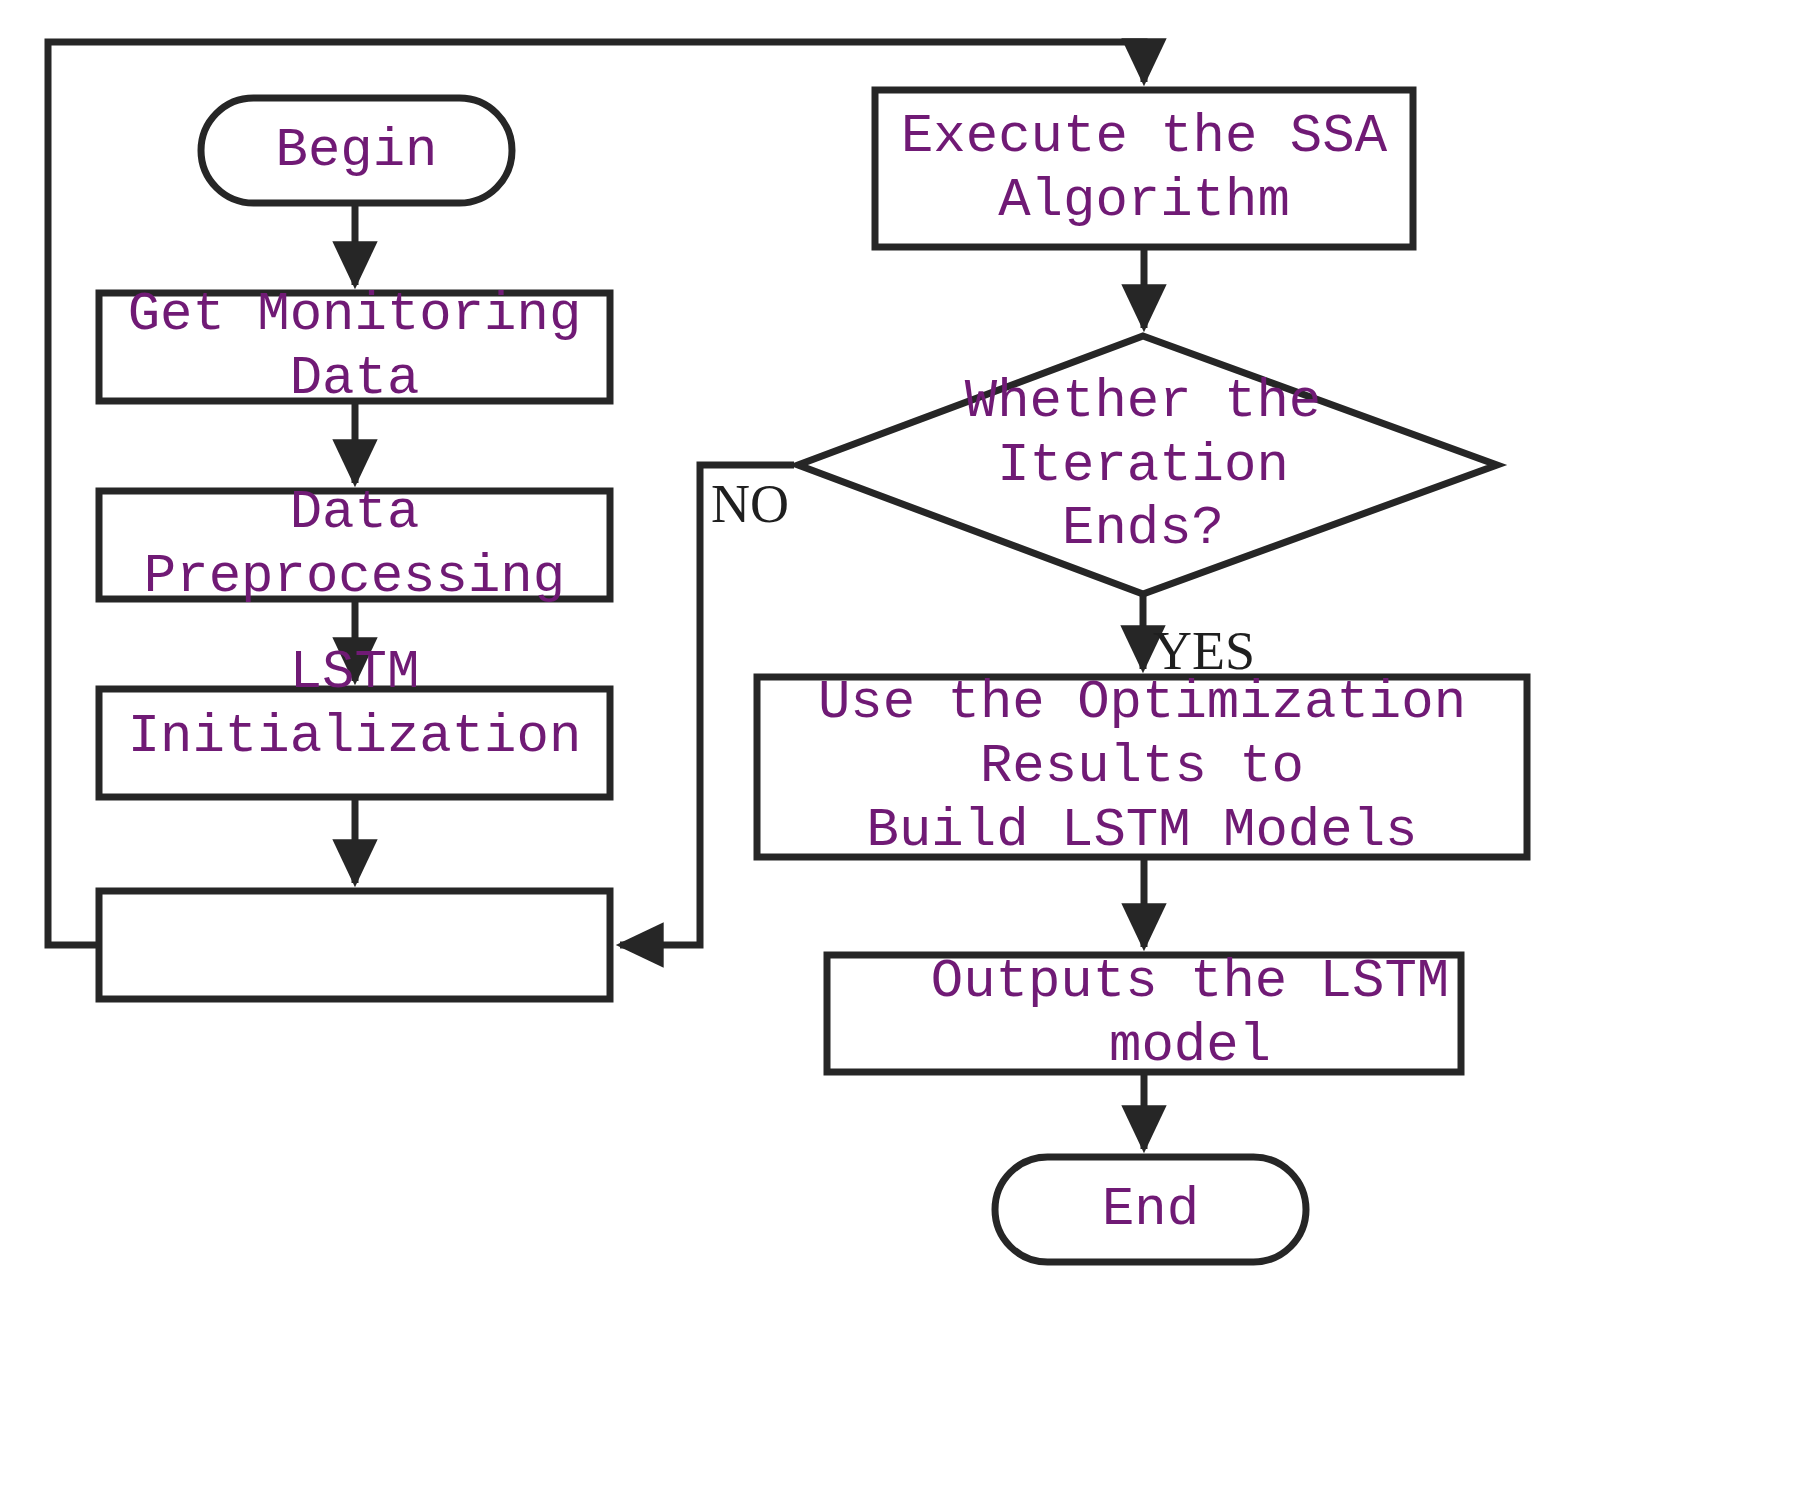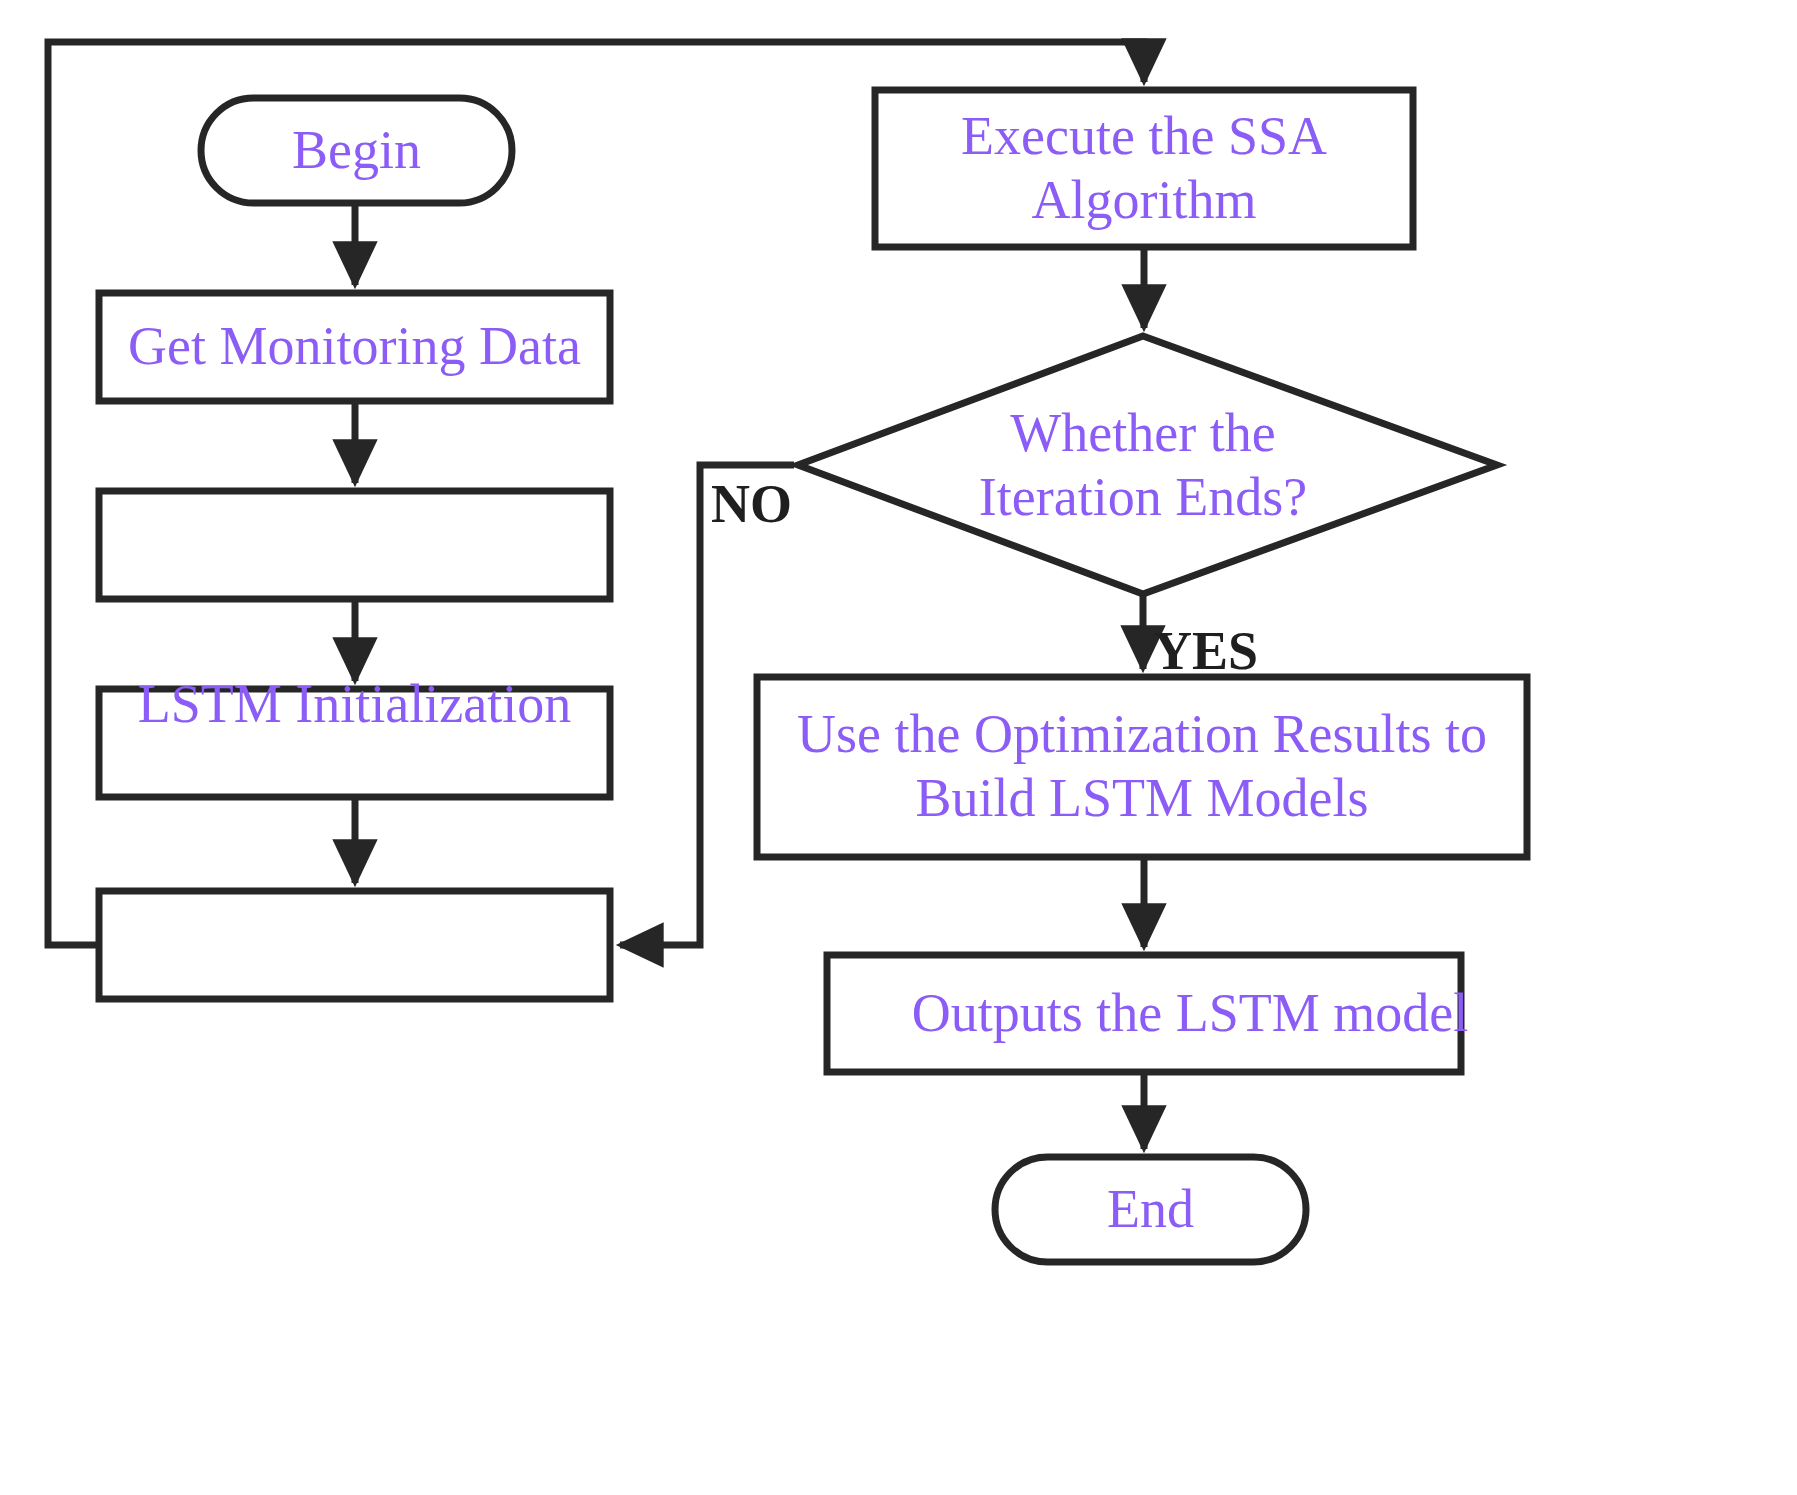--- a/index.html
+++ b/index.html
@@ -22,33 +22,32 @@
     top: 0;
     width: 1797px;
     height: 1495px;
   }
   .node-label {
     position: absolute;
     display: flex;
     align-items: center;
     justify-content: center;
     text-align: center;
-    color: #8b5cf6;
-    font-family: Liberation Serif, serif;
+    color: #701a75;
+    font-family: Liberation Mono, monospace;
     line-height: 1.18;
     white-space: pre-line;
     pointer-events: none;
   }
   .edge-label {
     position: absolute;
     color: #1f1f1f;
     font-family: "Liberation Serif", "DejaVu Serif", serif;
     white-space: nowrap;
     pointer-events: none;
-    font-weight: bold;
   }
   .hit {
     position: absolute;
     background: transparent;
   }
 </style>
 </head>
 <body>
 
 <div id="page">
@@ -101,20 +100,21 @@
       <path d="M 1144 857 L 1144 947" marker-end="url(#arrow)"></path>
 
       <path d="M 1144 1072 L 1144 1149" marker-end="url(#arrow)"></path>
     </g>
   </svg>
 
   <div class="node-label" style="left:201px; top:98px; width:311px; height:105px; font-size:54px;">Begin</div>
 
   <div class="node-label" style="left:99px; top:293px; width:511px; height:108px; font-size:54px;">Get Monitoring Data</div>
 
+  <div class="node-label" style="left:99px; top:491px; width:511px; height:108px; font-size:54px;">Data Preprocessing</div>
 
   <div class="node-label" style="left:99px; top:651px; width:511px; height:108px; font-size:54px;">LSTM Initialization</div>
 
 
   <div class="node-label" style="left:875px; top:90px; width:538px; height:157px; font-size:54px;">Execute the SSA
 Algorithm</div>
 
   <div class="node-label" style="left:923px; top:388px; width:440px; height:155px; font-size:54px;">Whether the
 Iteration Ends?</div>
 

